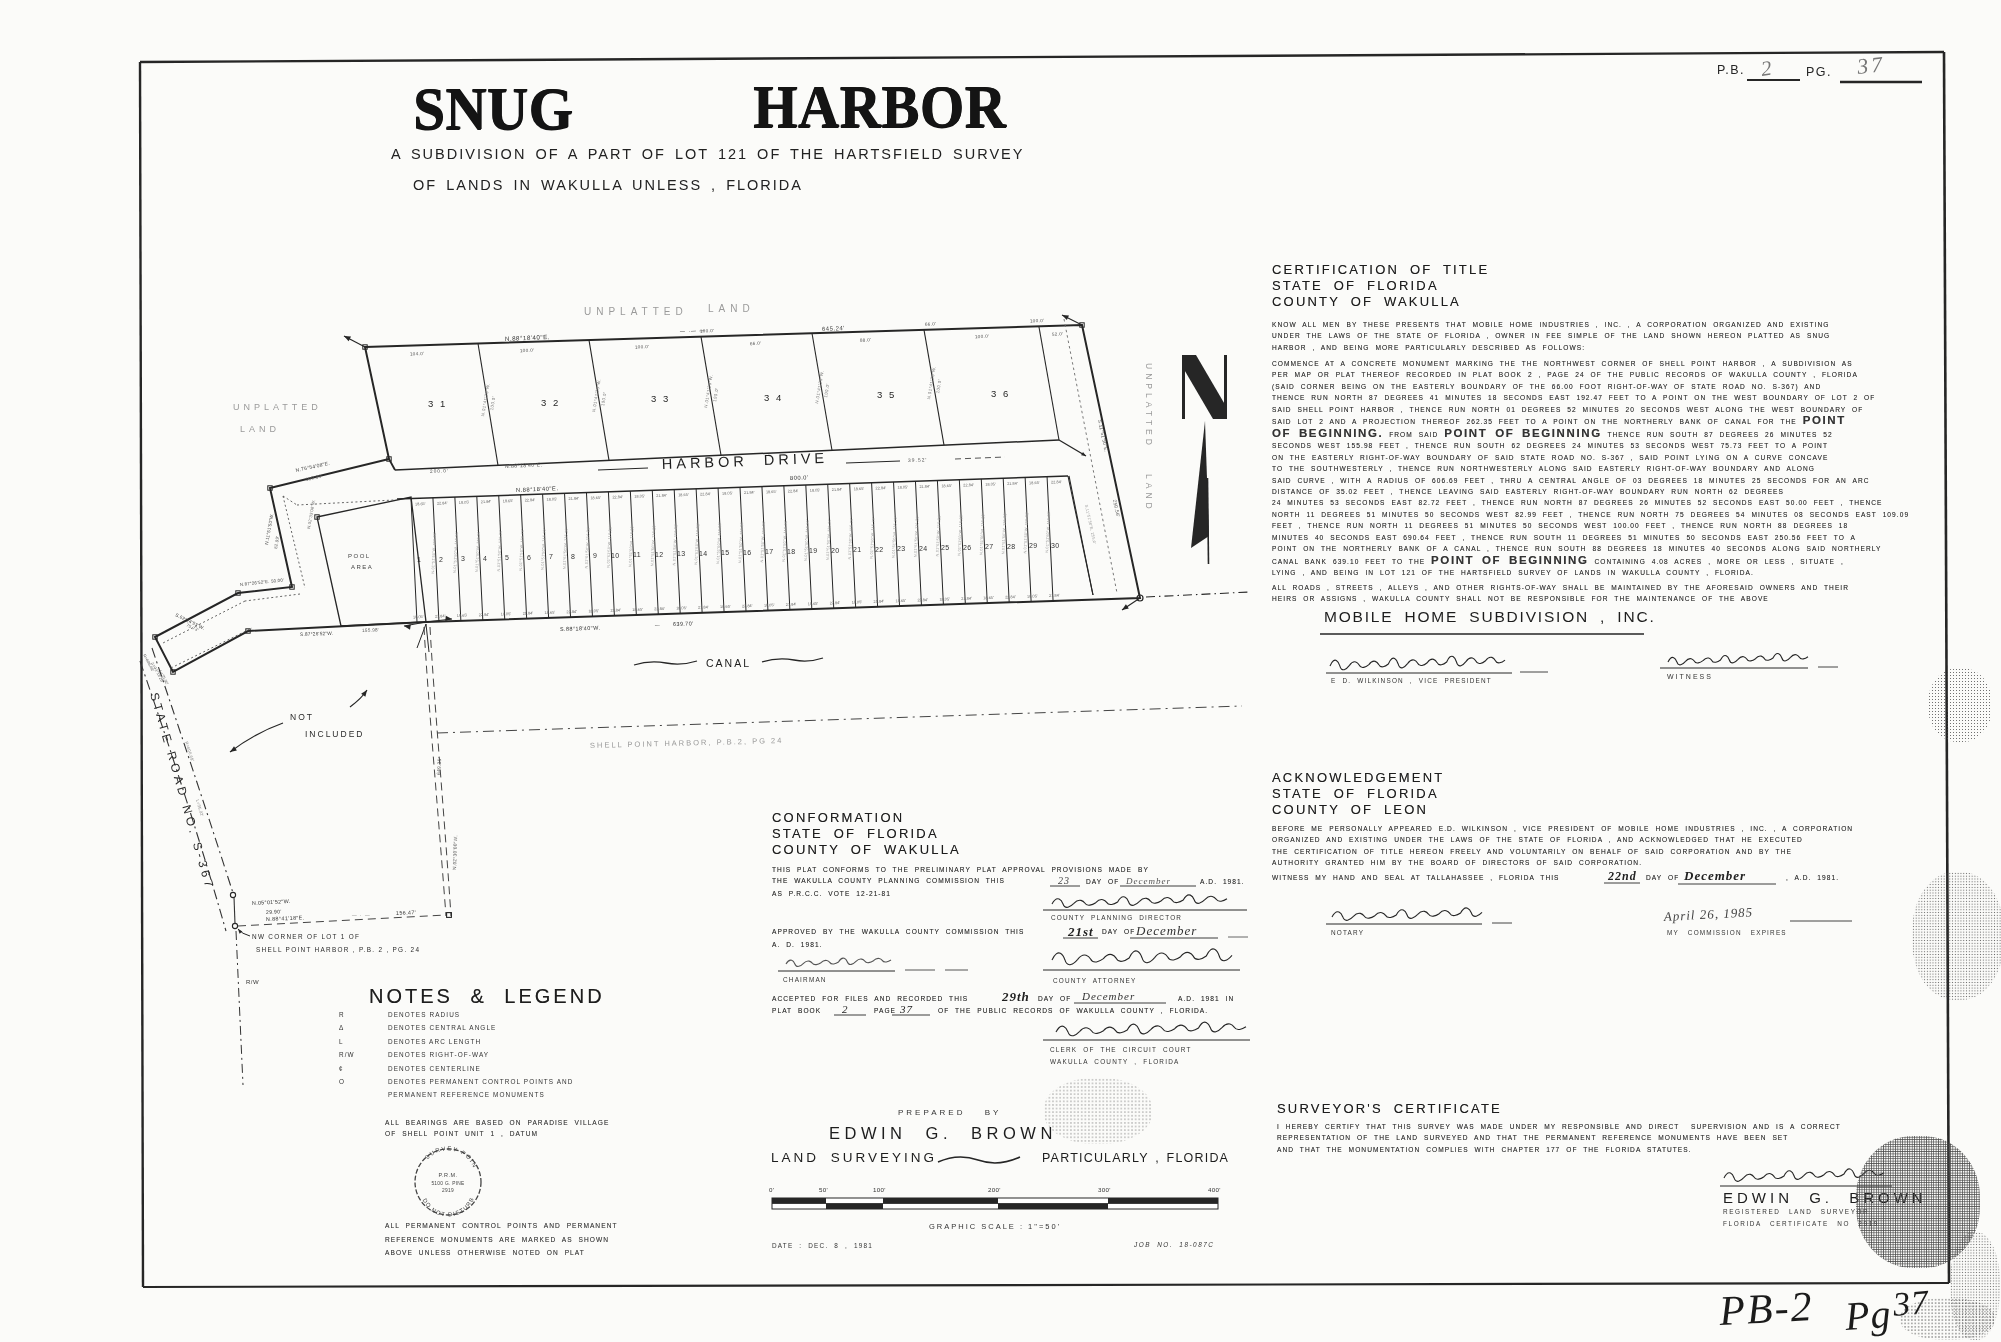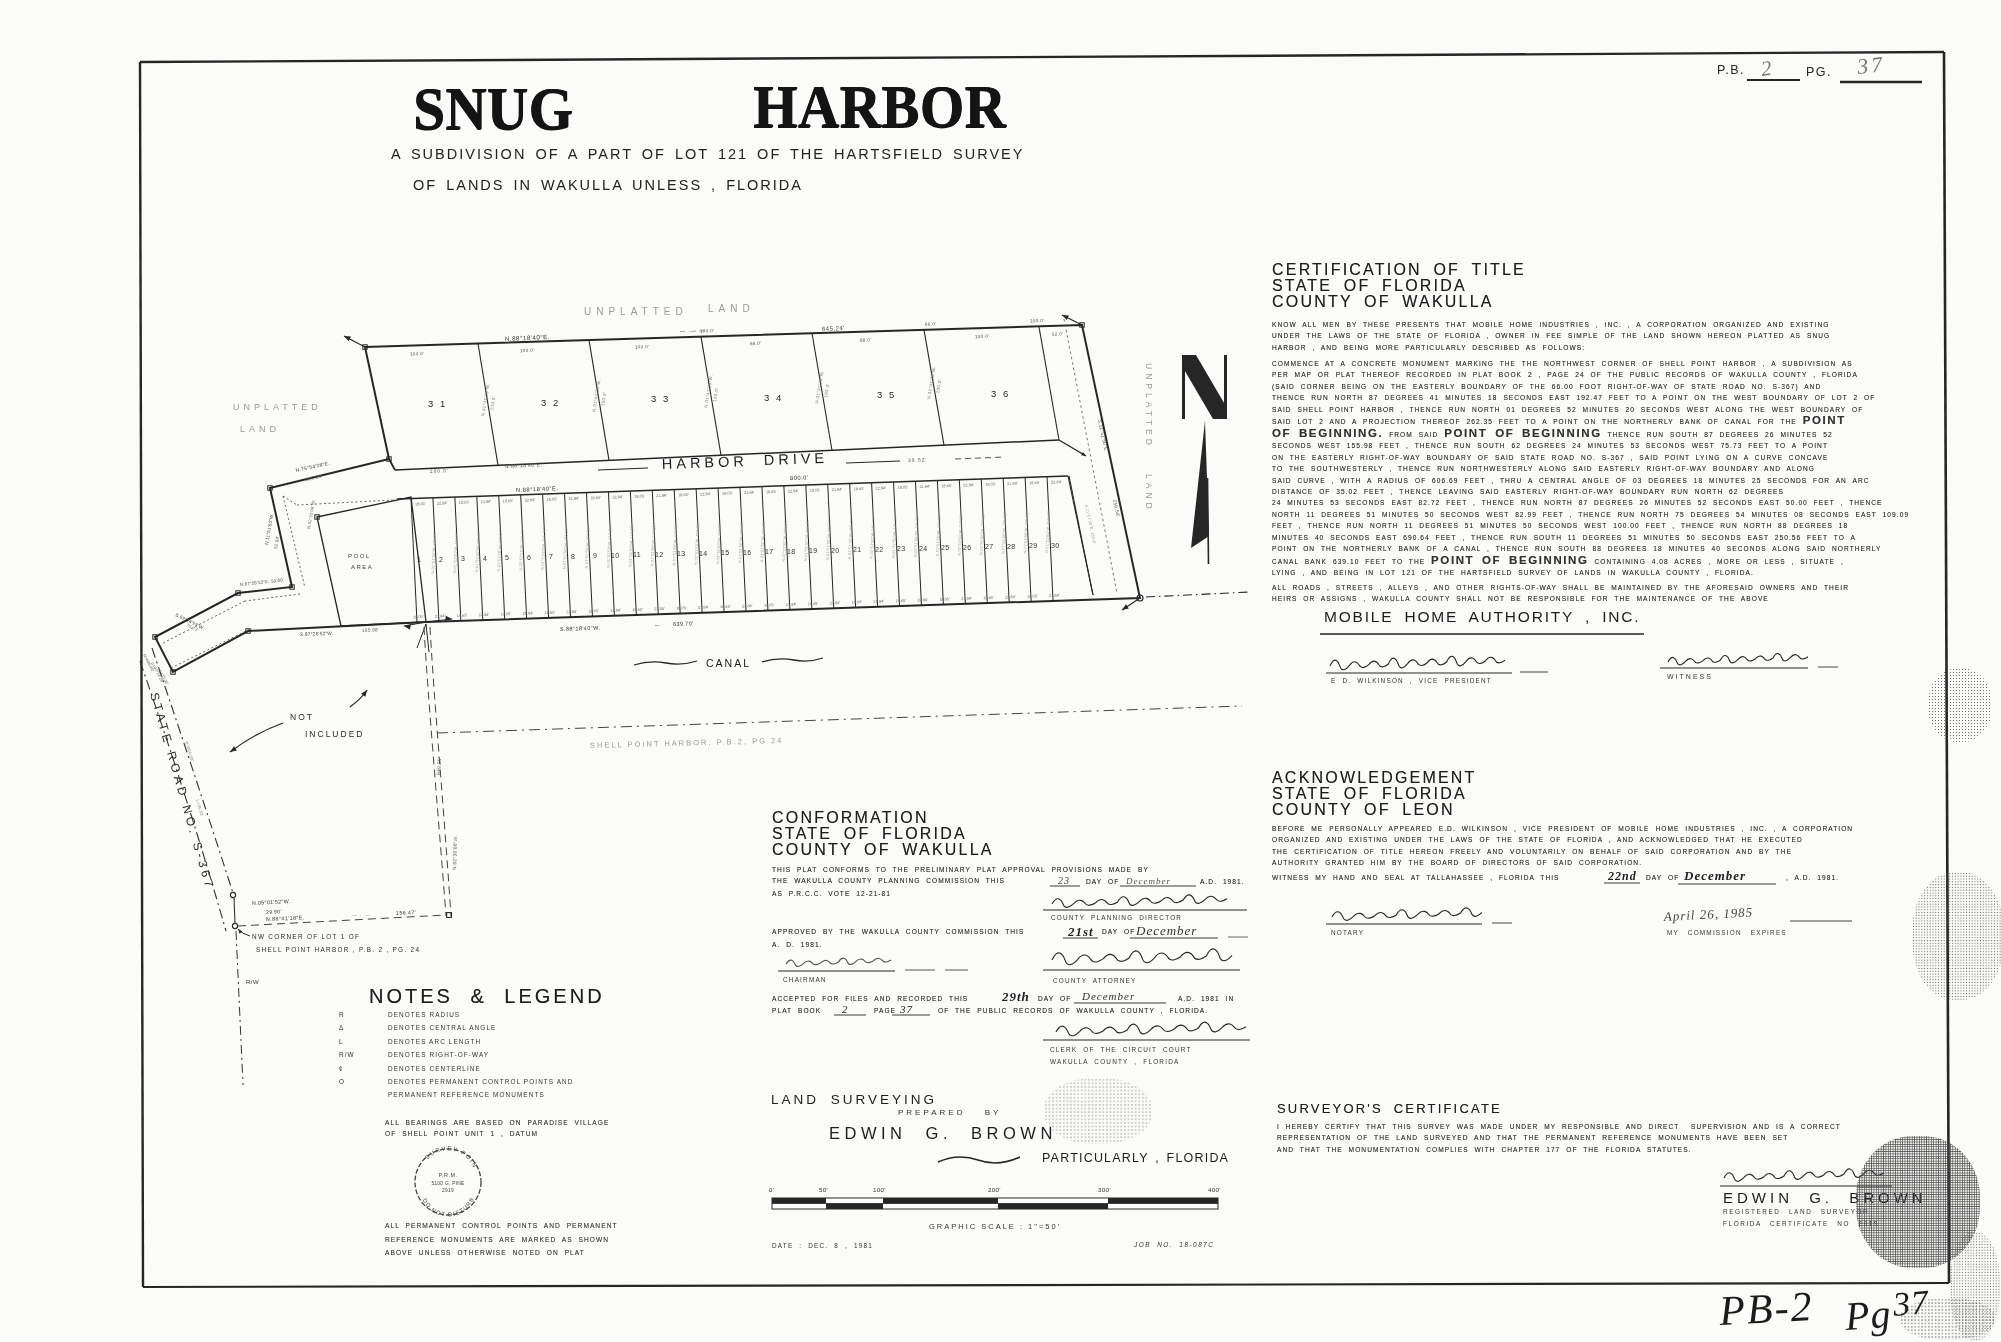--- a/index.html
+++ b/index.html
@@ -1,21 +1,21 @@
 <!DOCTYPE html>
 <html><head><meta charset="utf-8"><style>
 html,body{margin:0;padding:0;}
 #page{position:relative;width:2001px;height:1342px;background:#fbfbf9;overflow:hidden;
       font-family:"Liberation Sans",sans-serif;}
 .t{position:absolute;white-space:pre;color:#2a2a2a;}
 .title{position:absolute;font-family:"Liberation Serif",serif;font-weight:bold;font-size:62px;
        letter-spacing:0.5px;color:#141414;transform:scale(0.92,1.0);transform-origin:left top;
        text-shadow:0.8px 0 #141414,0 0.8px #141414;}
 .sub{font-size:14.5px;letter-spacing:2.0px;word-spacing:3px;color:#222;}
-.hd{font-size:16px;letter-spacing:2.2px;word-spacing:5px;line-height:16.2px;color:#1d1d1d;text-shadow:0 0 0.4px rgba(30,30,30,.5);}
+.hd{font-size:13px;letter-spacing:2.2px;word-spacing:5px;line-height:16.2px;color:#1d1d1d;text-shadow:0 0 0.4px rgba(30,30,30,.5);}
 .body{font-size:6.6px;letter-spacing:1.05px;word-spacing:3px;line-height:11.45px;color:#333;text-shadow:0 0 0.5px rgba(60,60,60,.55);}
 .cap{font-size:6.4px;letter-spacing:1.2px;word-spacing:3px;color:#333;}
 </style></head><body>
 <div id="page">
     <svg width="2001" height="1342" viewBox="0 0 2001 1342" style="position:absolute;left:0;top:0">
 
 <g>
 <line x1="140" y1="62" x2="1944" y2="52" stroke="#262626" stroke-width="2.4" stroke-linecap="butt"></line>
 <line x1="1944" y1="52" x2="1949" y2="1283" stroke="#262626" stroke-width="2.6" stroke-linecap="butt"></line>
 <line x1="1949" y1="1283" x2="143" y2="1287" stroke="#262626" stroke-width="2.2" stroke-linecap="butt"></line>
@@ -549,21 +549,21 @@
 <div class="t sub" style="left:413px;top:177px;">OF LANDS IN WAKULLA UNLESS , FLORIDA</div>
 
 <div class="t hd" style="left:1272px;top:262px;">CERTIFICATION OF TITLE<br>STATE OF FLORIDA<br>COUNTY OF WAKULLA</div>
 
 <div class="t body" style="left:1272px;top:319px;">KNOW ALL MEN BY THESE PRESENTS THAT MOBILE HOME INDUSTRIES , INC. , A CORPORATION ORGANIZED AND EXISTING<br>UNDER THE LAWS OF THE STATE OF FLORIDA , OWNER IN FEE SIMPLE OF THE LAND SHOWN HEREON PLATTED AS SNUG<br>HARBOR , AND BEING MORE PARTICULARLY DESCRIBED AS FOLLOWS:</div>
 
 <div class="t body" style="left:1272px;top:358px;">COMMENCE AT A CONCRETE MONUMENT MARKING THE THE NORTHWEST CORNER OF SHELL POINT HARBOR , A SUBDIVISION AS<br>PER MAP OR PLAT THEREOF RECORDED IN PLAT BOOK 2 , PAGE 24 OF THE PUBLIC RECORDS OF WAKULLA COUNTY , FLORIDA<br>(SAID CORNER BEING ON THE EASTERLY BOUNDARY OF THE 66.00 FOOT RIGHT-OF-WAY OF STATE ROAD NO. S-367) AND<br>THENCE RUN NORTH 87 DEGREES 41 MINUTES 18 SECONDS EAST 192.47 FEET TO A POINT ON THE WEST BOUNDARY OF LOT 2 OF<br>SAID SHELL POINT HARBOR , THENCE RUN NORTH 01 DEGREES 52 MINUTES 20 SECONDS WEST ALONG THE WEST BOUNDARY OF<br>SAID LOT 2 AND A PROJECTION THEREOF 262.35 FEET TO A POINT ON THE NORTHERLY BANK OF CANAL FOR THE <span style="font-size:11.5px;letter-spacing:1.6px;font-weight:bold">POINT</span><br><span style="font-size:11.5px;letter-spacing:1.6px;font-weight:bold">OF BEGINNING.</span> FROM SAID <span style="font-size:11.5px;letter-spacing:1.6px;font-weight:bold">POINT OF BEGINNING</span> THENCE RUN SOUTH 87 DEGREES 26 MINUTES 52<br>SECONDS WEST 155.98 FEET , THENCE RUN SOUTH 62 DEGREES 24 MINUTES 53 SECONDS WEST 75.73 FEET TO A POINT<br>ON THE EASTERLY RIGHT-OF-WAY BOUNDARY OF SAID STATE ROAD NO. S-367 , SAID POINT LYING ON A CURVE CONCAVE<br>TO THE SOUTHWESTERLY , THENCE RUN NORTHWESTERLY ALONG SAID EASTERLY RIGHT-OF-WAY BOUNDARY AND ALONG<br>SAID CURVE , WITH A RADIUS OF 606.69 FEET , THRU A CENTRAL ANGLE OF 03 DEGREES 18 MINUTES 25 SECONDS FOR AN ARC<br>DISTANCE OF 35.02 FEET , THENCE LEAVING SAID EASTERLY RIGHT-OF-WAY BOUNDARY RUN NORTH 62 DEGREES<br>24 MINUTES 53 SECONDS EAST 82.72 FEET , THENCE RUN NORTH 87 DEGREES 26 MINUTES 52 SECONDS EAST 50.00 FEET , THENCE<br>NORTH 11 DEGREES 51 MINUTES 50 SECONDS WEST 82.99 FEET , THENCE RUN NORTH 75 DEGREES 54 MINUTES 08 SECONDS EAST 109.09<br>FEET , THENCE RUN NORTH 11 DEGREES 51 MINUTES 50 SECONDS WEST 100.00 FEET , THENCE RUN NORTH 88 DEGREES 18<br>MINUTES 40 SECONDS EAST 690.64 FEET , THENCE RUN SOUTH 11 DEGREES 51 MINUTES 50 SECONDS EAST 250.56 FEET TO A<br>POINT ON THE NORTHERLY BANK OF A CANAL , THENCE RUN SOUTH 88 DEGREES 18 MINUTES 40 SECONDS ALONG SAID NORTHERLY<br>CANAL BANK 639.10 FEET TO THE <span style="font-size:11.5px;letter-spacing:1.6px;font-weight:bold">POINT OF BEGINNING</span> CONTAINING 4.08 ACRES , MORE OR LESS , SITUATE ,<br>LYING , AND BEING IN LOT 121 OF THE HARTSFIELD SURVEY OF LANDS IN WAKULLA COUNTY , FLORIDA.</div>
 
 <div class="t body" style="left:1272px;top:582px;">ALL ROADS , STREETS , ALLEYS , AND OTHER RIGHTS-OF-WAY SHALL BE MAINTAINED BY THE AFORESAID OWNERS AND THEIR<br>HEIRS OR ASSIGNS , WAKULLA COUNTY SHALL NOT BE RESPONSIBLE FOR THE MAINTENANCE OF THE ABOVE</div>
 
-<div class="t " style="left:1324px;top:608px;font-size:15.5px;letter-spacing:1.8px;word-spacing:5px;color:#1d1d1d;">MOBILE HOME AUTHORITY , INC.</div>
+<div class="t " style="left:1324px;top:608px;font-size:15.5px;letter-spacing:1.8px;word-spacing:5px;color:#1d1d1d;">MOBILE HOME SUBDIVISION , INC.</div>
 
 <div class="t cap" style="left:1331px;top:677px;">E D. WILKINSON , VICE PRESIDENT</div>
 
 <div class="t cap" style="left:1667px;top:673px;font-size:7px;letter-spacing:2px;">WITNESS</div>
 
 <div class="t hd" style="left:1272px;top:770px;">ACKNOWLEDGEMENT<br>STATE OF FLORIDA<br>COUNTY OF LEON</div>
 
 <div class="t body" style="left:1272px;top:823px;">BEFORE ME PERSONALLY APPEARED E.D. WILKINSON , VICE PRESIDENT OF MOBILE HOME INDUSTRIES , INC. , A CORPORATION<br>ORGANIZED AND EXISTING UNDER THE LAWS OF THE STATE OF FLORIDA , AND ACKNOWLEDGED THAT HE EXECUTED<br>THE CERTIFICATION OF TITLE HEREON FREELY AND VOLUNTARILY ON BEHALF OF SAID CORPORATION AND BY THE<br>AUTHORITY GRANTED HIM BY THE BOARD OF DIRECTORS OF SAID CORPORATION.</div>
 
 <div class="t body" style="left:1272px;top:872px;">WITNESS MY HAND AND SEAL AT TALLAHASSEE , FLORIDA THIS</div>
@@ -627,21 +627,21 @@
 <div class="t " style="left:338px;top:1008px;"><table style="border-collapse:collapse;font-size:6.4px;letter-spacing:1.1px;line-height:11.4px;color:#333;"><tbody><tr><td style="width:47px;">R</td><td>DENOTES RADIUS</td></tr><tr><td>Δ</td><td>DENOTES CENTRAL ANGLE</td></tr><tr><td>L</td><td>DENOTES ARC LENGTH</td></tr><tr><td>R/W</td><td>DENOTES RIGHT-OF-WAY</td></tr><tr><td>¢</td><td>DENOTES CENTERLINE</td></tr><tr><td>O</td><td>DENOTES PERMANENT CONTROL POINTS AND</td></tr><tr><td></td><td>PERMANENT REFERENCE MONUMENTS</td></tr></tbody></table></div>
 
 <div class="t body" style="left:385px;top:1117px;color:#444;">ALL BEARINGS ARE BASED ON PARADISE VILLAGE<br>OF SHELL POINT UNIT 1 , DATUM</div>
 
 <div class="t body" style="left:385px;top:1219px;line-height:13.5px;color:#444;">ALL PERMANENT CONTROL POINTS AND PERMANENT<br>REFERENCE MONUMENTS ARE MARKED AS SHOWN<br>ABOVE UNLESS OTHERWISE NOTED ON PLAT</div>
 
 <div class="t " style="left:898px;top:1108px;font-size:8px;letter-spacing:3px;word-spacing:14px;color:#333;">PREPARED BY</div>
 
 <div class="t " style="left:829px;top:1124px;font-size:16.5px;letter-spacing:4.5px;word-spacing:10px;color:#1d1d1d;">EDWIN G. BROWN</div>
 
-<div class="t " style="left:771px;top:1092px;font-size:13.5px;letter-spacing:3px;word-spacing:5px;color:#1d1d1d;">LAND SURVEYING</div>
+<div class="t " style="left:771px;top:1150px;font-size:13.5px;letter-spacing:3px;word-spacing:5px;color:#1d1d1d;">LAND SURVEYING</div>
 
 <div class="t " style="left:1042px;top:1151px;font-size:12.5px;letter-spacing:1.2px;word-spacing:2px;color:#1d1d1d;">PARTICULARLY , FLORIDA</div>
 
 <div class="t " style="left:929px;top:1222px;font-size:7.5px;letter-spacing:2px;color:#333;">GRAPHIC SCALE : 1"=50'</div>
 
 <div class="t cap" style="left:772px;top:1242px;letter-spacing:1.2px;">DATE : DEC. 8 , 1981</div>
 
 <div class="t cap" style="left:1134px;top:1241px;letter-spacing:1.5px;font-style:italic;">JOB NO. 18-087C</div>
 
 <div style="position:absolute;left:1928px;top:668px;width:64px;height:74px;border-radius:46%;background-image:radial-gradient(#444 0.55px, transparent 0.9px);background-size:3.0px 3.0px;opacity:0.75;"></div>

